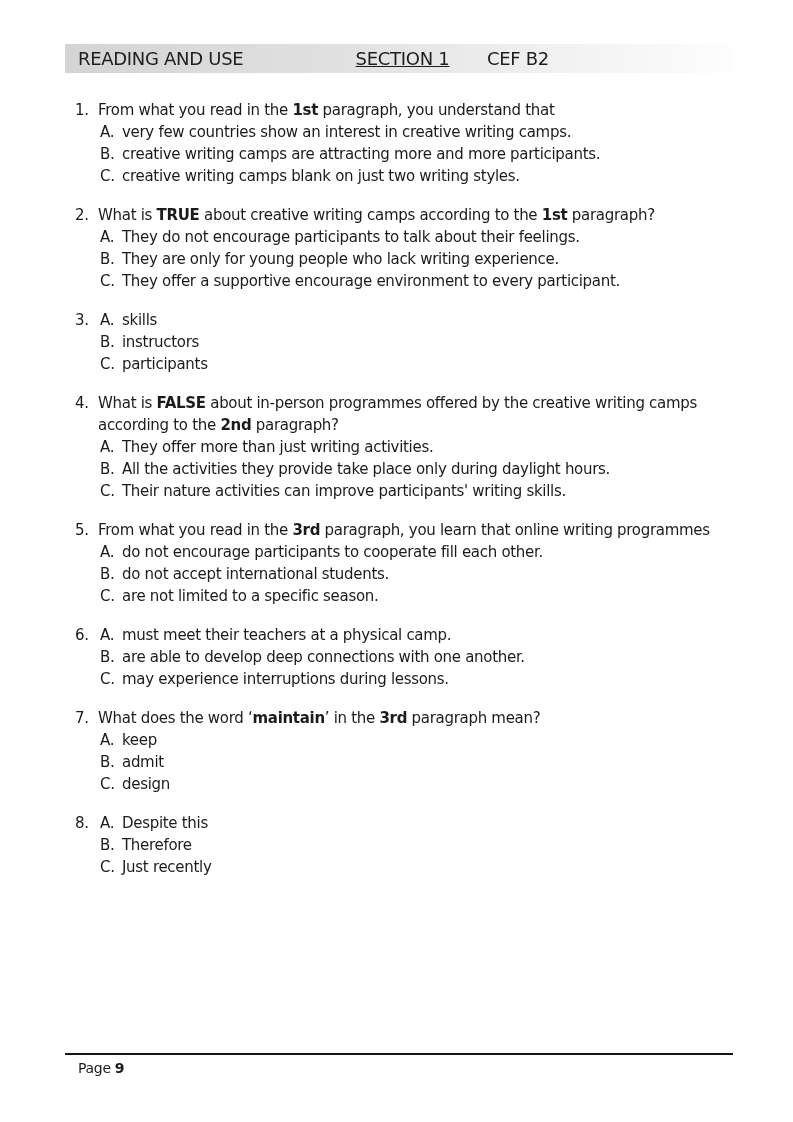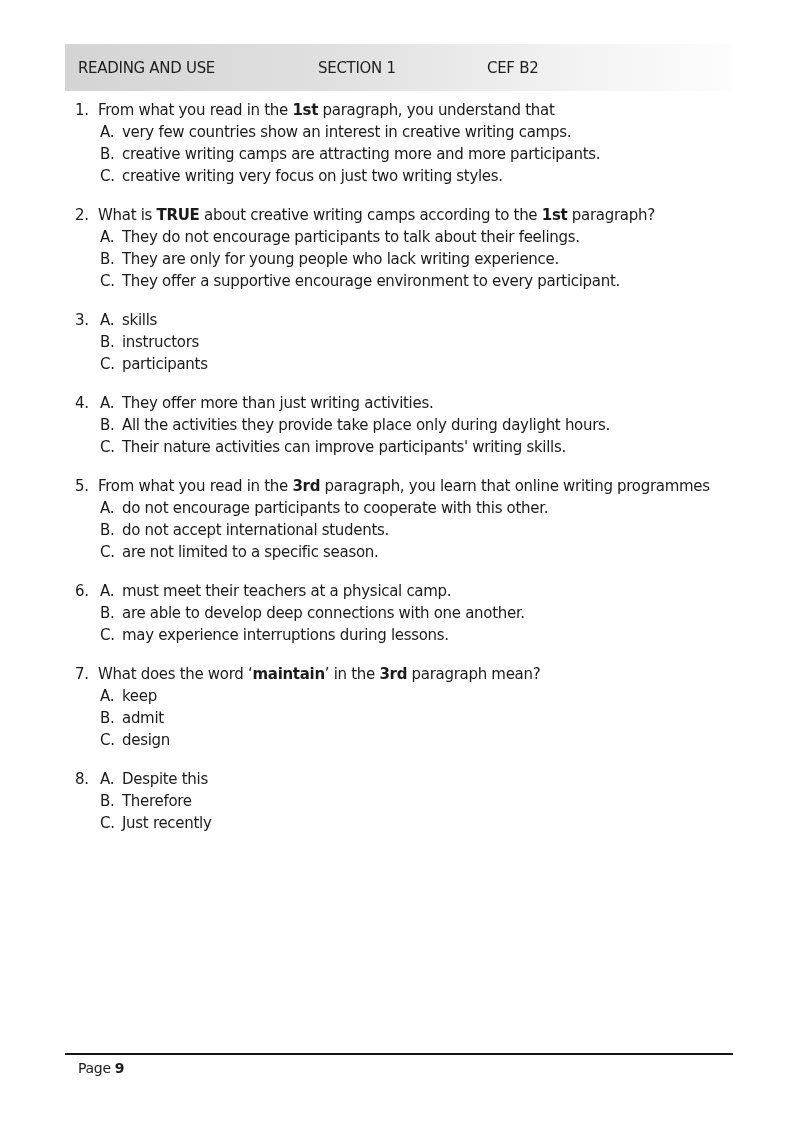--- a/index.html
+++ b/index.html
@@ -16,29 +16,29 @@
     font-size: 15px;
     letter-spacing: -0.3px;
     color: #1b1b1b;
     overflow: hidden;
   }
   .header-bar {
     position: absolute;
     left: 65px;
     top: 44px;
     width: 668px;
-    height: 47px;
+    height: 29px;
     background: linear-gradient(to right, #d4d4d4 0%, #e0e0e0 40%, #f2f2f2 75%, #fdfdfd 100%);
     display: flex;
     align-items: center;
-    font-size: 15px;
+    font-size: 18px;
     color: #1e1e1e;
   }
   .h-left  { width: 240px; padding-left: 13px; flex: none; }
-  .h-center{ flex: 1; text-align: left; }
+  .h-center{ flex: 1; text-align: center; text-decoration: underline; }
   .h-right { width: 240px; padding-right: 6px; text-align: left; flex: none; }
 
   .questions {
     position: absolute;
     left: 65px;
     top: 99px;
     width: 668px;
     line-height: 22px;
   }
   .question {
@@ -89,21 +89,21 @@
           <div class="option">
             <div class="opt-letter">A.</div>
             <div class="opt-text">very few countries show an interest in creative writing camps.</div>
           </div>
           <div class="option">
             <div class="opt-letter">B.</div>
             <div class="opt-text">creative writing camps are attracting more and more participants.</div>
           </div>
           <div class="option">
             <div class="opt-letter">C.</div>
-            <div class="opt-text">creative writing very focus on just two writing styles.</div>
+            <div class="opt-text">creative writing camps blank on just two writing styles.</div>
           </div>
         </div>
       </div>
       <div class="question">
         <div class="q-num">2.</div>
         <div class="q-body">
           <div class="q-prompt"><span>What is </span><b>TRUE</b><span> about creative writing camps according to the </span><b>1st</b><span> paragraph?</span></div>
           <div class="option">
             <div class="opt-letter">A.</div>
             <div class="opt-text">They do not encourage participants to talk about their feelings.</div>
@@ -131,41 +131,42 @@
           </div>
           <div class="option">
             <div class="opt-letter">C.</div>
             <div class="opt-text">participants</div>
           </div>
         </div>
       </div>
       <div class="question">
         <div class="q-num">4.</div>
         <div class="q-body">
+          <div class="q-prompt"><span>What is </span><b>FALSE</b><span> about in-person programmes offered by the creative writing camps according to the </span><b>2nd</b><span> paragraph?</span></div>
           <div class="option">
             <div class="opt-letter">A.</div>
             <div class="opt-text">They offer more than just writing activities.</div>
           </div>
           <div class="option">
             <div class="opt-letter">B.</div>
             <div class="opt-text">All the activities they provide take place only during daylight hours.</div>
           </div>
           <div class="option">
             <div class="opt-letter">C.</div>
             <div class="opt-text">Their nature activities can improve participants' writing skills.</div>
           </div>
         </div>
       </div>
       <div class="question">
         <div class="q-num">5.</div>
         <div class="q-body">
           <div class="q-prompt"><span>From what you read in the </span><b>3rd</b><span> paragraph, you learn that online writing programmes</span></div>
           <div class="option">
             <div class="opt-letter">A.</div>
-            <div class="opt-text">do not encourage participants to cooperate with this other.</div>
+            <div class="opt-text">do not encourage participants to cooperate fill each other.</div>
           </div>
           <div class="option">
             <div class="opt-letter">B.</div>
             <div class="opt-text">do not accept international students.</div>
           </div>
           <div class="option">
             <div class="opt-letter">C.</div>
             <div class="opt-text">are not limited to a specific season.</div>
           </div>
         </div>

